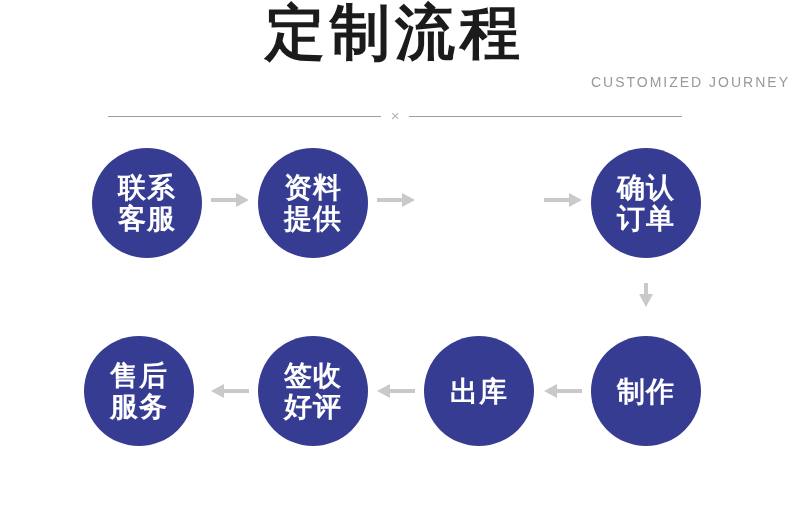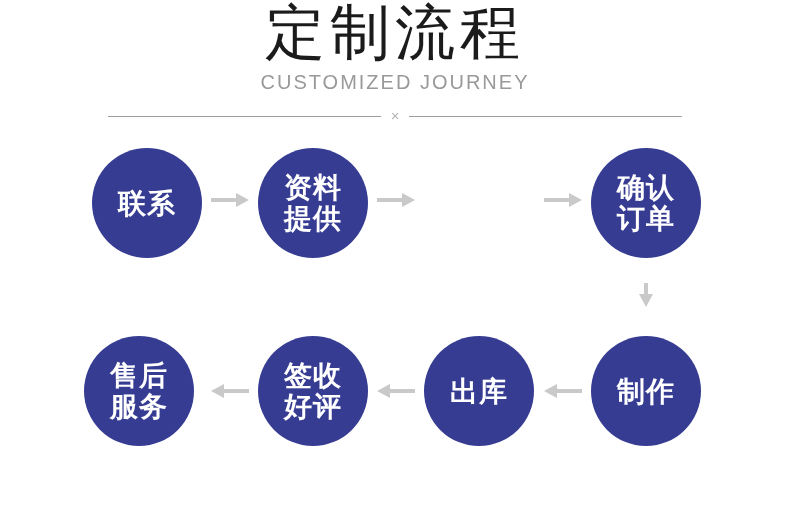--- a/index.html
+++ b/index.html
@@ -16,31 +16,31 @@
     overflow: hidden;
   }
   .title {
     position: absolute;
     top: 0;
     left: 0;
     width: 100%;
     text-align: center;
     font-size: 60px;
     line-height: 66px;
-    font-weight: 400;
+    font-weight: 700;
     letter-spacing: 5px;
     color: var(--title-text, #1b1b1b);
   }
   .subtitle {
     position: absolute;
     top: 72px;
     left: 0;
     width: 100%;
-    text-align: center;
-    font-size: 20px;
+    text-align: right;
+    font-size: 14px;
     line-height: 20px;
     letter-spacing: 2px;
     color: var(--subtitle-text, #999999);
   }
   .divider {
     position: absolute;
     top: 108px;
     left: 108px;
     width: 574px;
     height: 16px;
@@ -124,20 +124,21 @@
 
   <div class="divider">
     <span class="line"></span>
     <span class="x-mark">×</span>
     <span class="line"></span>
   </div>
 
   <div class="circle" style="left:92px;top:148px">
     <div class="circle-text">
       <span>联系</span>
+      <span>客服</span>
     </div>
   </div>
   <div class="arrow right" style="left:211px;top:193px">
     <span class="shaft"></span>
       <span class="head"></span>
   </div>
   <div class="circle" style="left:258px;top:148px">
     <div class="circle-text">
       <span>资料</span>
       <span>提供</span>

